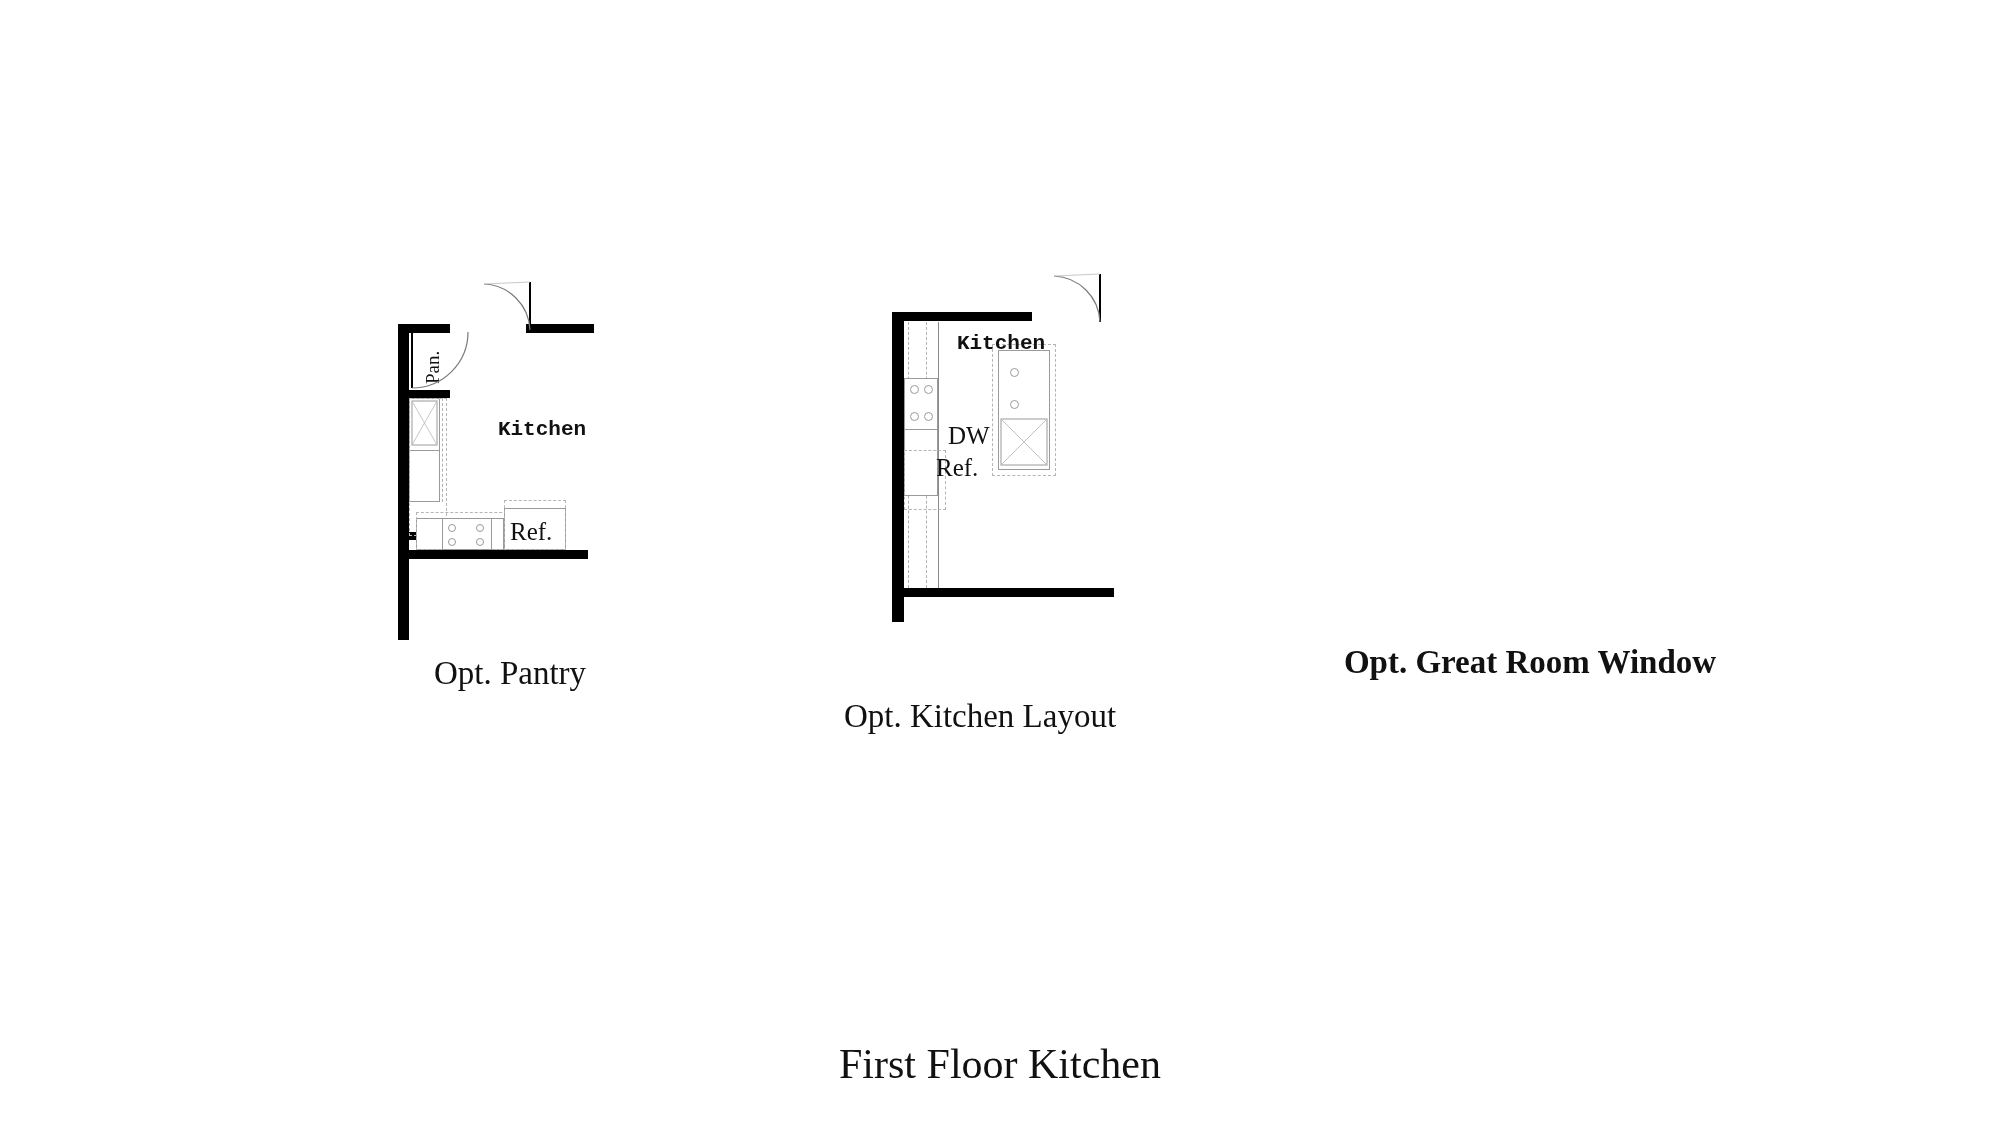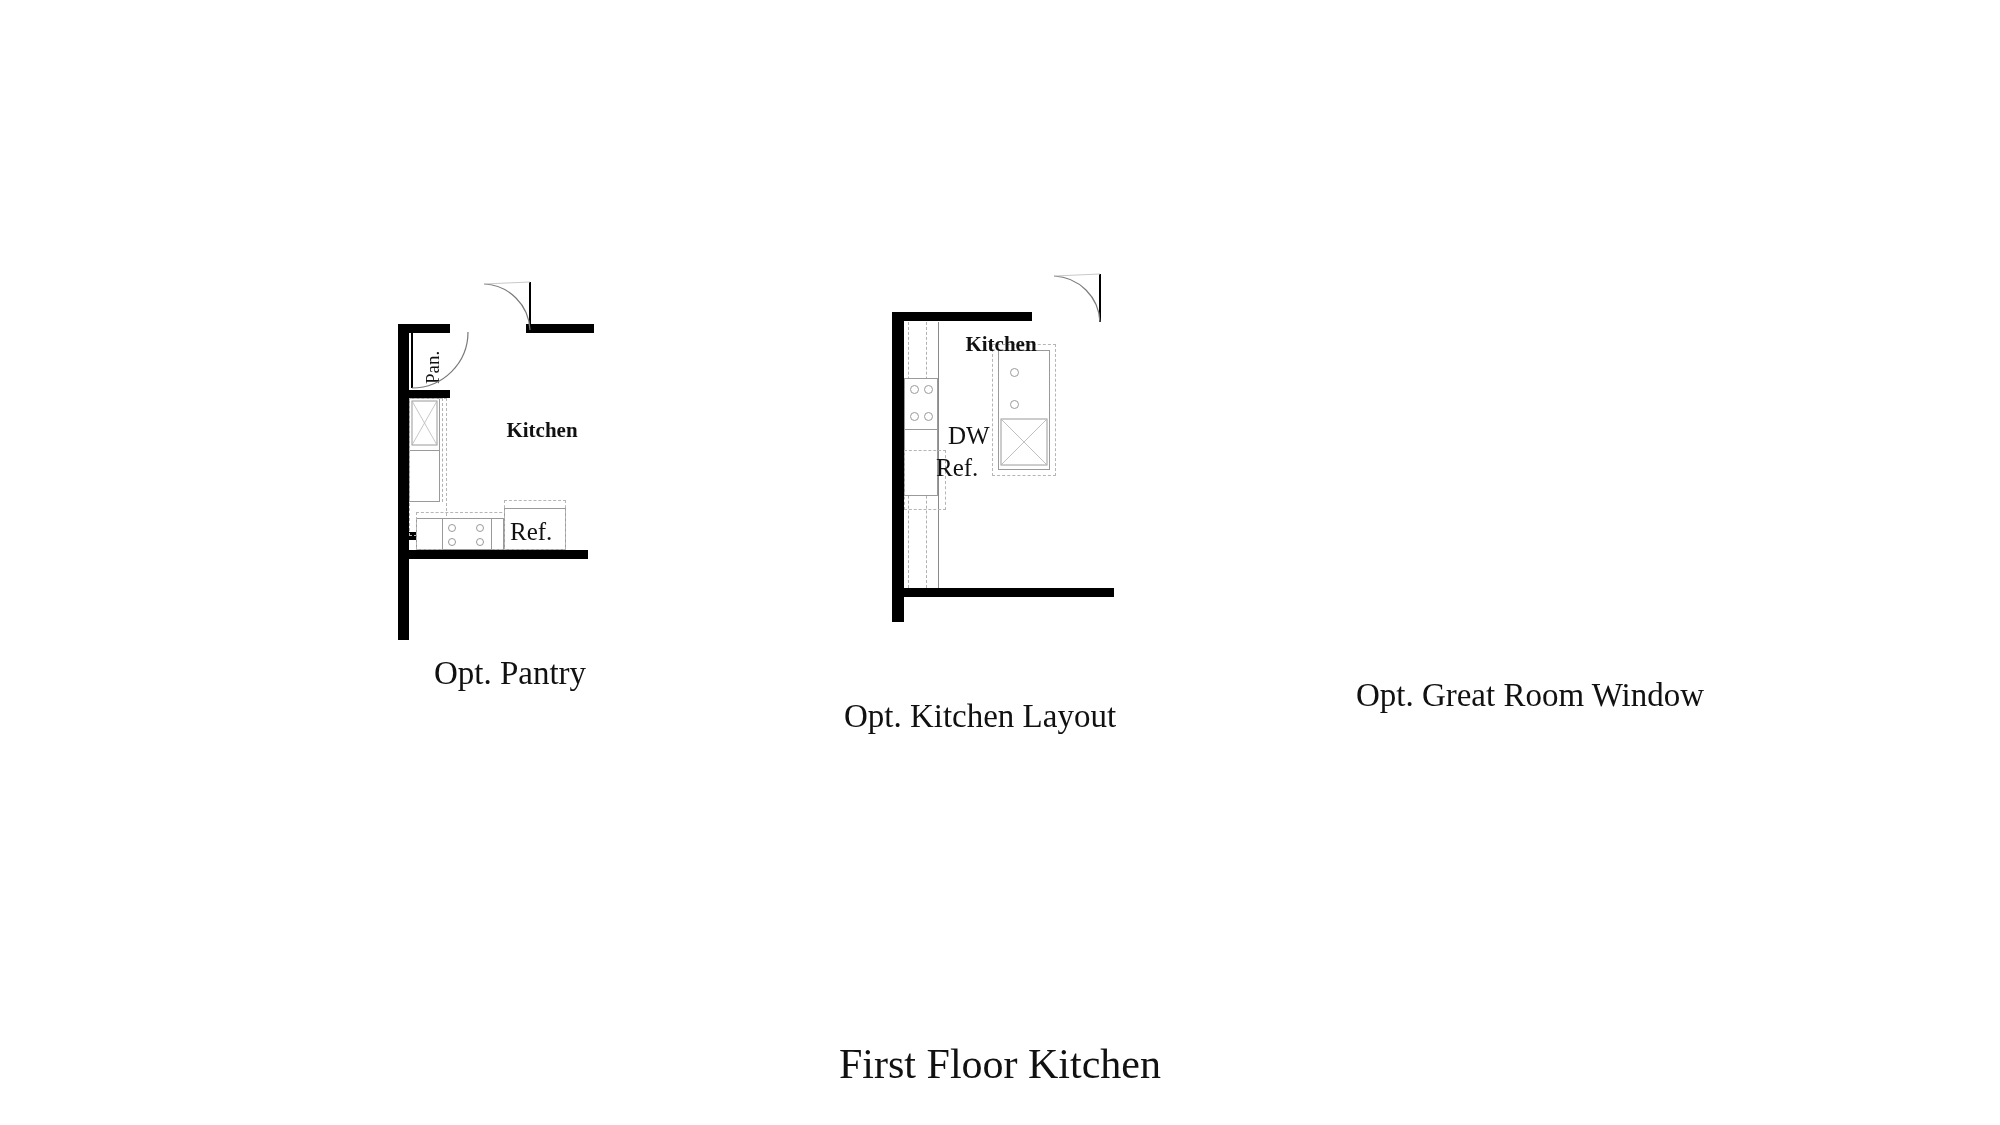--- a/index.html
+++ b/index.html
@@ -74,21 +74,21 @@
   }
   .circle {
     position: absolute;
     border: 1px solid #9a9a9a;
     border-radius: 50%;
     box-sizing: border-box;
     background: #ffffff;
   }
   .room-label {
     position: absolute;
-    font-family: Liberation Serif, serif;
+    font-family: Liberation Mono, monospace;
     font-weight: bold;
     font-size: 21px;
     color: #111111;
     white-space: nowrap;
     text-align: center;
     line-height: 1.15;
   }
   .fixture-label {
     position: absolute;
     font-family: "Liberation Serif", serif;
@@ -216,17 +216,17 @@
 
     <div class="fixture-label" style="left:68px; top:122px;">DW</div>
     <div class="fixture-label" style="left:56px; top:154px;">Ref.</div>
 
     <div class="room-label" style="left:56px; top:32px; width:130px;">Kitchen</div>
   </div>
 
   <div class="option-caption" style="left:610px; top:655px; width:740px;margin-top:43px;">Opt. Kitchen Layout</div>
 
 
-  <div class="option-caption" style="left:1090px; top:677px; width:880px;">Opt. Great Room Window</div>
+  <div class="option-caption" style="left:1090px; top:644px; width:880px;font-weight:bold;">Opt. Great Room Window</div>
 
   <div class="sheet-title">First Floor Kitchen</div>
 
 </div>
 
 </body></html>

